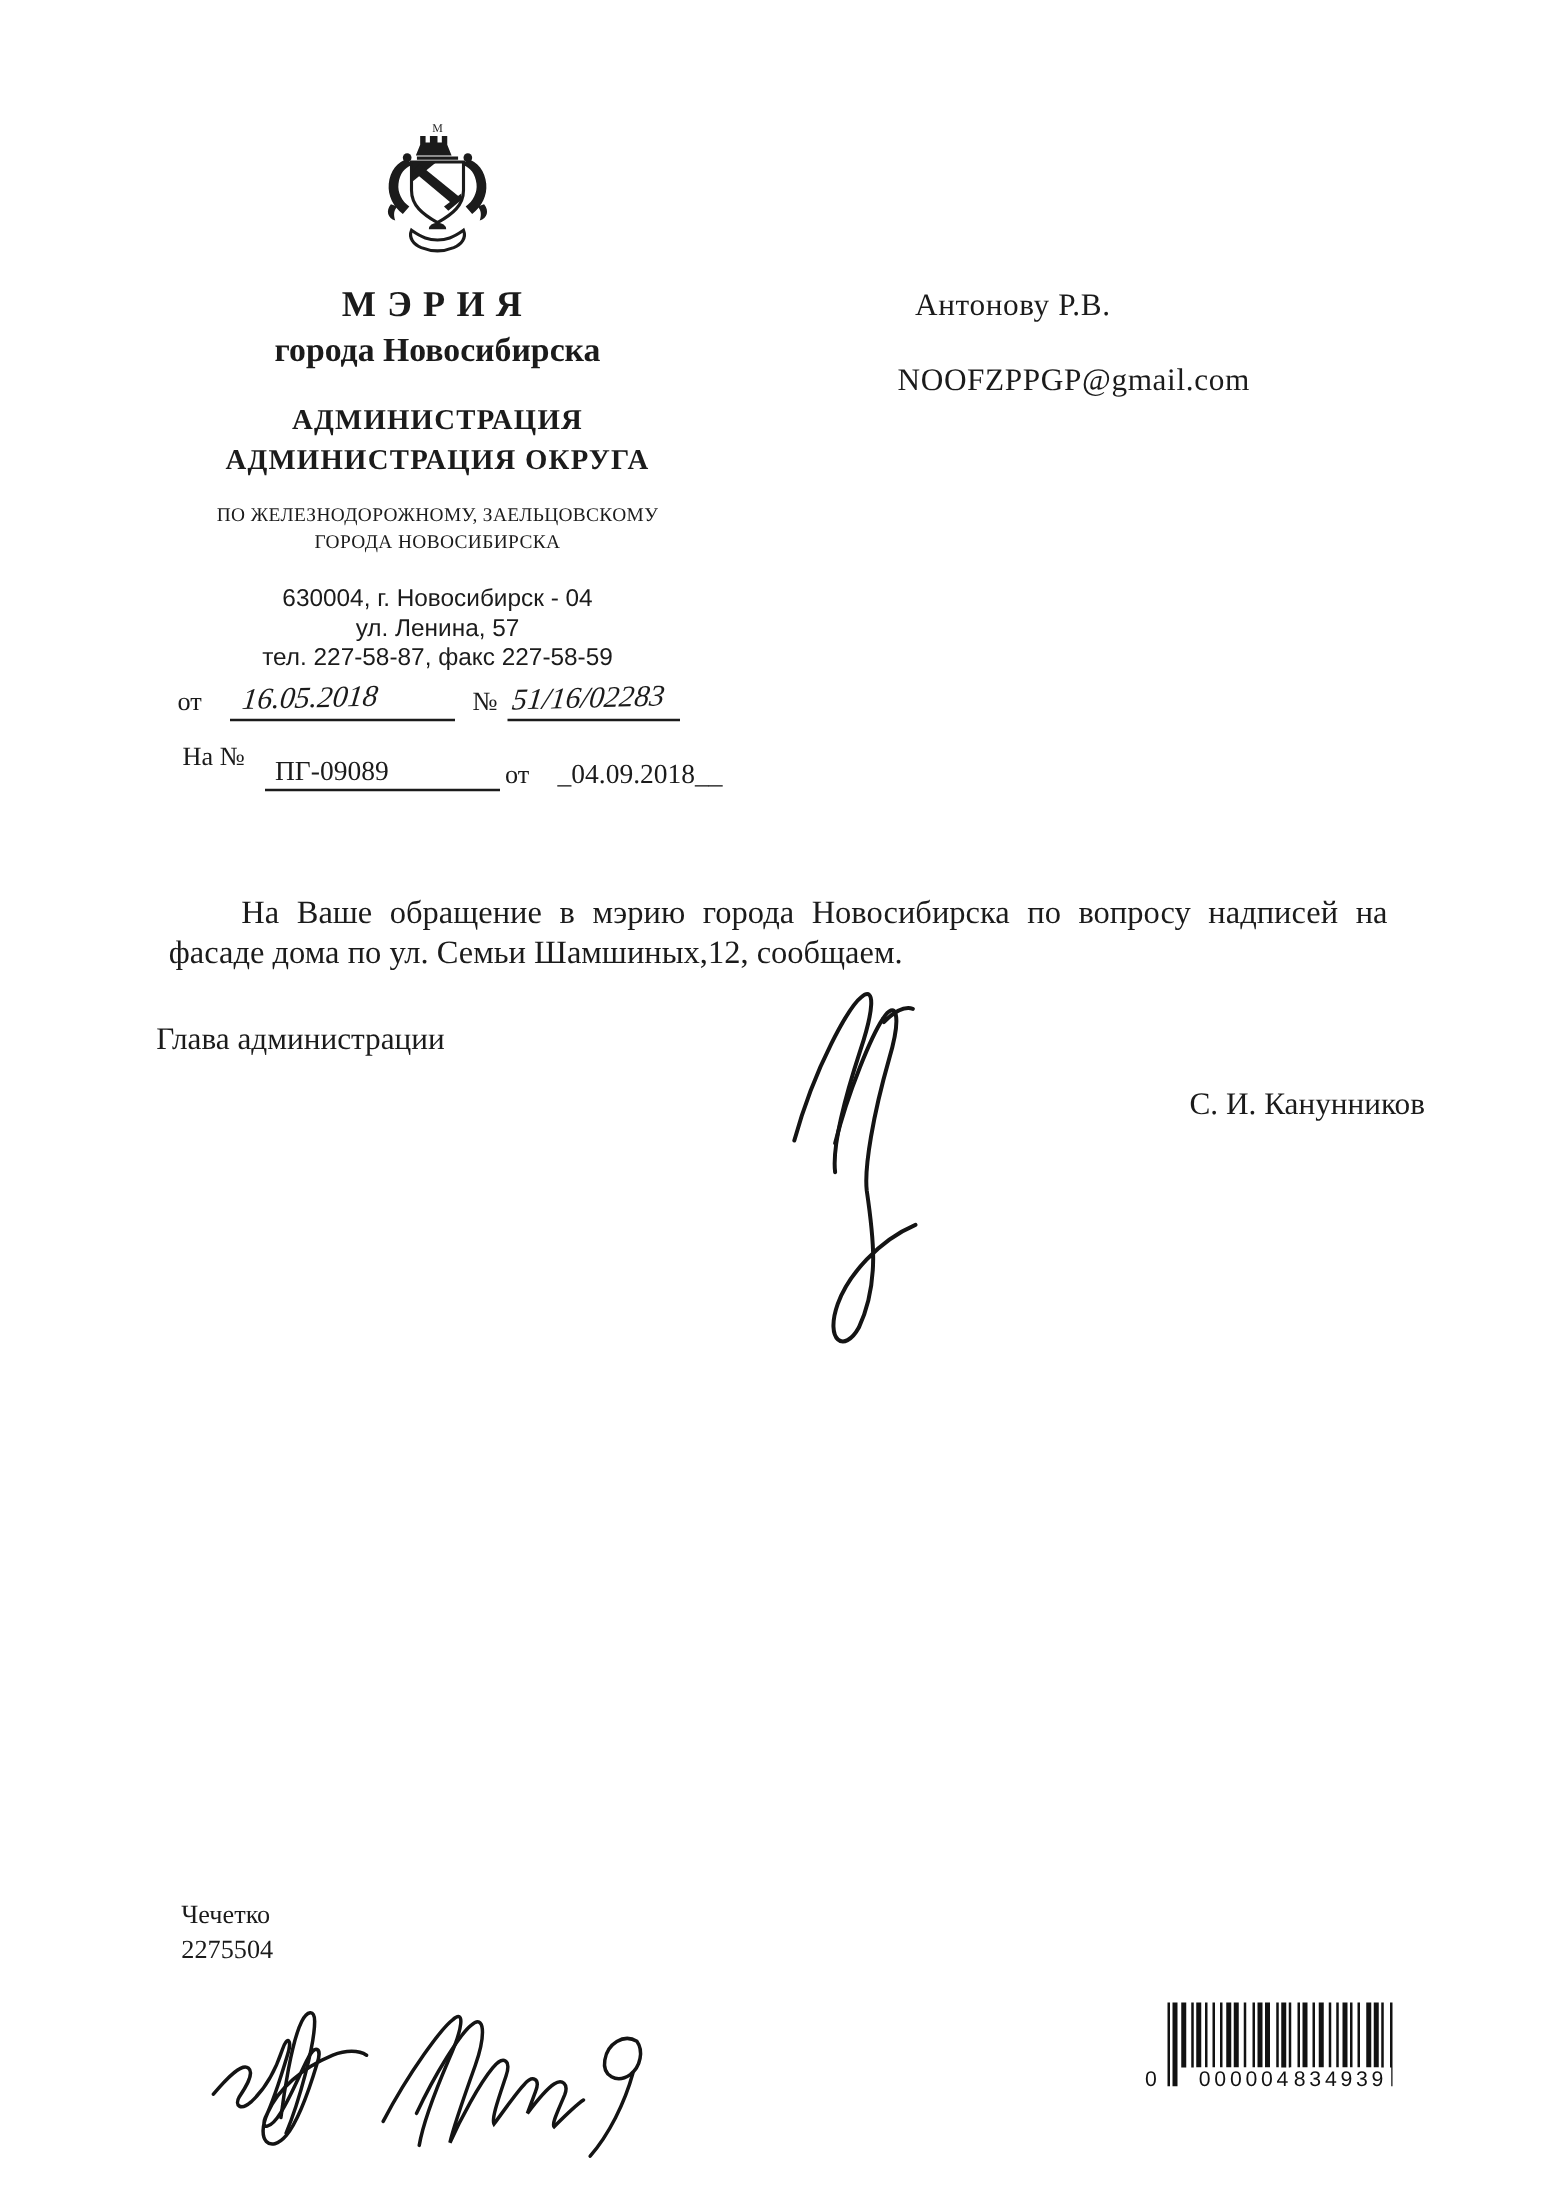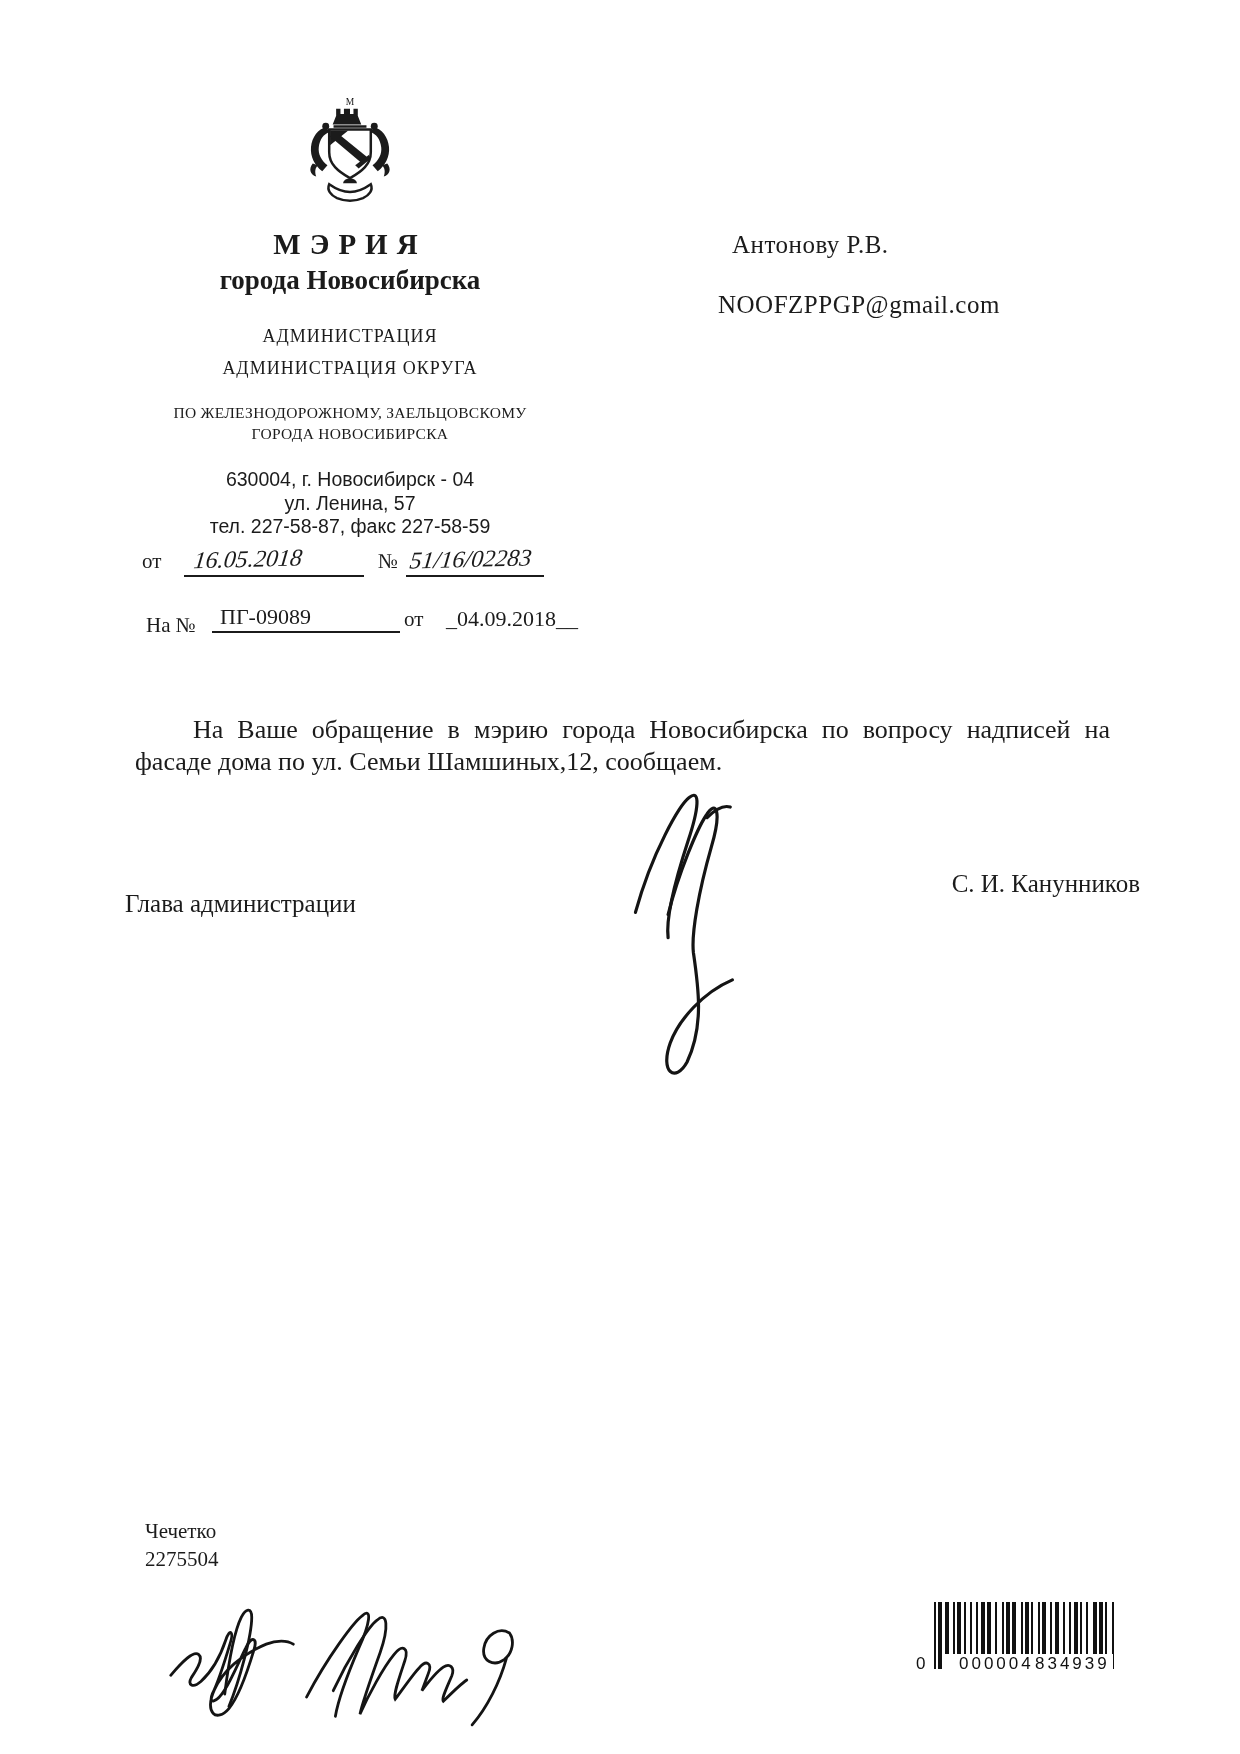--- a/index.html
+++ b/index.html
@@ -11,21 +11,21 @@
     color: #1b1b1b;
     overflow: hidden;
   }
   .abs { position: absolute; }
 
   
   .letterhead { position: absolute; left: 128px; top: 92px; width: 444px; text-align: center; }
   .crest { display: block; margin: 0 auto; width: 104px; height: 122px; }
   .org1 { margin-top: 14px; font-size: 29px; font-weight: bold; letter-spacing: 9px; }
   .org2 { margin-top: 4px;  font-size: 27px; font-weight: bold; }
-  .dept-big { font-size: 18px; letter-spacing: 1px; line-height: 32px; }
+  .dept-big { font-size: 23px; letter-spacing: 1px; line-height: 32px; font-weight: bold; }
   .dept-big.first { margin-top: 24px; }
   .dept-small { font-size: 15.5px; line-height: 21px; letter-spacing: 0.3px; }
   .dept-small.first { margin-top: 18px; }
   .addr { font-family: "Liberation Sans", "DejaVu Sans", sans-serif; font-size: 19.5px; line-height: 23.5px; }
   .addr.first { margin-top: 24px; }
 
   
   .ref-label { font-size: 21px; }
   .uline { display: inline-block; border-bottom: 2px solid #1b1b1b; }
   .script {
@@ -117,35 +117,35 @@
 
   <span class="abs ref-label" style="left:142px; top:549px;">от</span>
   <span class="abs uline" style="left:184px; top:546px; width:180px; height:29px;">
     <span class="script" style="padding-left:10px;">16.05.2018</span>
   </span>
   <span class="abs ref-label" style="left:378px; top:549px;">№</span>
   <span class="abs uline" style="left:406px; top:546px; width:138px; height:29px;">
     <span class="script" style="padding-left:4px;">51/16/02283</span>
   </span>
 
-  <span class="abs ref-label" style="left:146px; top:613px;">На №</span>
+  <span class="abs ref-label" style="left:146px; top:593px;">На №</span>
   <span class="abs uline" style="left:212px; top:604px; width:188px; height:27px;">
     <span class="typed" style="padding-left:8px;">ПГ-09089</span>
   </span>
   <span class="abs ref-label" style="left:404px; top:607px;">от</span>
   <span class="abs typed" style="left:446px; top:606px;">_04.09.2018__</span>
 
   <div class="abs recipient-name" style="left:732px; top:231px;">Антонову Р.В.</div>
   <div class="abs recipient-email" style="left:718px; top:291px;">NOOFZPPGP@gmail.com</div>
 
   <div class="body-text">
     <p>На Ваше обращение в мэрию города Новосибирска по вопросу надписей на фасаде дома по ул. Семьи Шамшиных,12, сообщаем.</p>
   </div>
 
-  <div class="abs sig-title" style="left:125px; top:890px;text-align:center;">Глава администрации</div>
+  <div class="abs sig-title" style="left:125px; top:818px;text-align:center;">Глава администрации</div>
   <div class="abs sig-name" style="right:100px; top:870px;">С. И. Канунников</div>
 
   <svg class="sig-svg ink" viewBox="0 0 170 280" fill="none" stroke="#141414" stroke-width="3.2" stroke-linecap="round">
     <path d="M28 120 C44 62 70 18 79 11 C90 2 88 22 78 52 C64 95 57 128 59 144"></path>
     <path d="M59 122 C69 82 87 40 95 28 C105 12 110 24 100 58 C88 100 81 140 83 158 C88 192 93 228 77 262 C66 282 51 272 61 244 C69 222 92 196 120 184"></path>
     <path d="M96 30 C104 22 112 18 118 20"></path>
   </svg>
 
   <div class="abs executor" style="left:145px; top:1518px;">Чечетко</div>
   <div class="abs executor" style="left:145px; top:1546px;text-align:right;">2275504</div>

